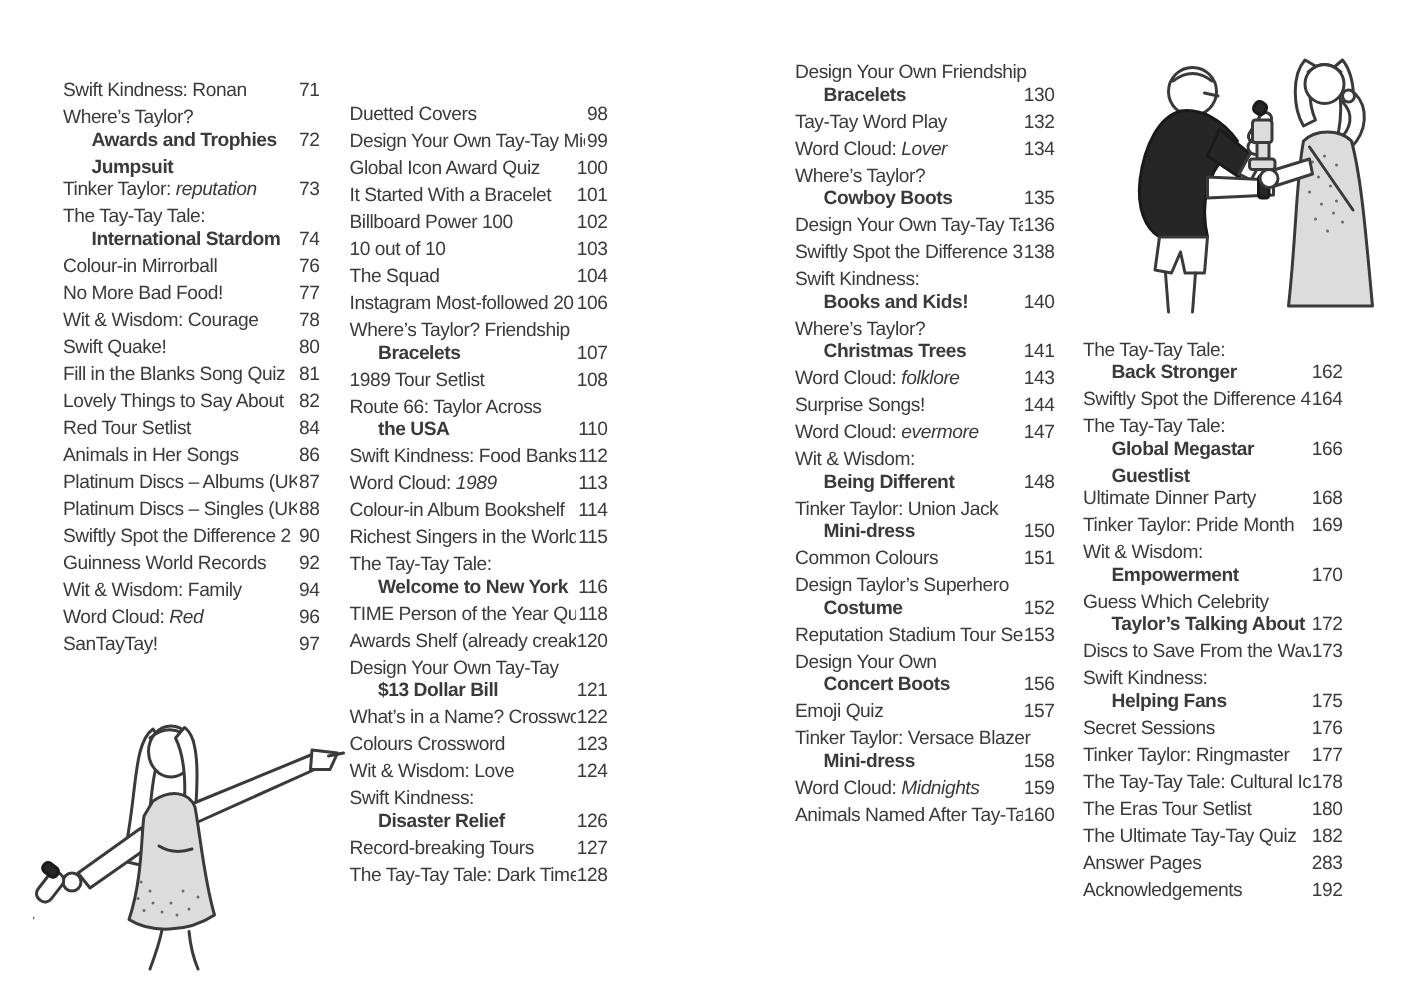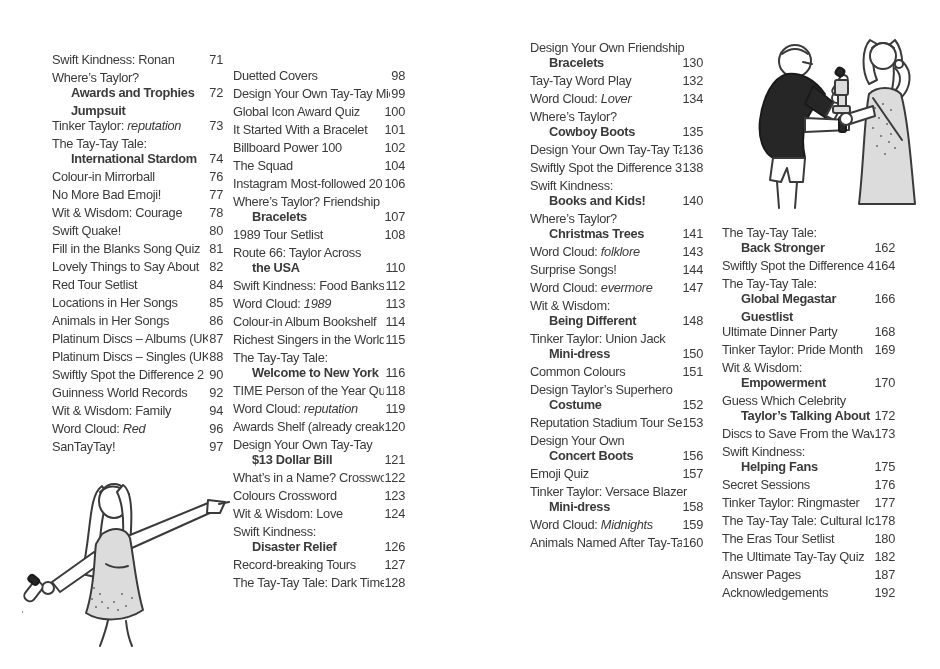--- a/index.html
+++ b/index.html
@@ -3,21 +3,21 @@
 <meta charset="utf-8">
 <style>
   html,body{margin:0;padding:0;}
   body{
     width:940px;height:669px;overflow:hidden;background:#ffffff;
     font-family:"Liberation Sans","DejaVu Sans",sans-serif;
     color:#3a3a3a;
   }
   .spread{position:relative;width:940px;height:669px;background:#ffffff;}
   .toc-col{position:absolute;font-size:12.8px;letter-spacing:-0.3px;}
-  #col0{left:52px;top:52px;width:171px;}
+  #col0{left:42px;top:52px;width:171px;}
   #col1{left:233px;top:68px;width:172px;}
   #col2{left:530px;top:40px;width:173px;}
   #col3{left:722px;top:225px;width:173px;}
   .entry{position:relative;margin-bottom:3px;}
   .line{display:block;height:15px;line-height:15px;white-space:nowrap;}
   .line.indent{padding-left:19px;font-weight:bold;}
   .pnum{position:absolute;right:0;bottom:0;height:15px;line-height:15px;background:#fff;padding-left:1px;}
   .it{font-style:italic;}
   .illus{position:absolute;}
   #illus-pointing{left:22px;top:468px;width:208px;height:182px;}
@@ -51,21 +51,21 @@
       <div class="entry">
         <div class="line"><span>The Tay-Tay Tale:</span></div>
         <div class="line indent"><span>International Stardom</span></div>
         <span class="pnum">74</span>
       </div>
       <div class="entry">
         <div class="line"><span>Colour-in Mirrorball</span></div>
         <span class="pnum">76</span>
       </div>
       <div class="entry">
-        <div class="line"><span>No More Bad Emoji!</span></div>
+        <div class="line"><span>No More Bad Food!</span></div>
         <span class="pnum">77</span>
       </div>
       <div class="entry">
         <div class="line"><span>Wit &amp; Wisdom: Courage</span></div>
         <span class="pnum">78</span>
       </div>
       <div class="entry">
         <div class="line"><span>Swift Quake!</span></div>
         <span class="pnum">80</span>
       </div>
@@ -75,24 +75,20 @@
       </div>
       <div class="entry">
         <div class="line"><span>Lovely Things to Say About</span></div>
         <span class="pnum">82</span>
       </div>
       <div class="entry">
         <div class="line"><span>Red Tour Setlist</span></div>
         <span class="pnum">84</span>
       </div>
       <div class="entry">
-        <div class="line"><span>Locations in Her Songs</span></div>
-        <span class="pnum">85</span>
-      </div>
-      <div class="entry">
         <div class="line"><span>Animals in Her Songs</span></div>
         <span class="pnum">86</span>
       </div>
       <div class="entry">
         <div class="line"><span>Platinum Discs – Albums (UK)</span></div>
         <span class="pnum">87</span>
       </div>
       <div class="entry">
         <div class="line"><span>Platinum Discs – Singles (UK)</span></div>
         <span class="pnum">88</span>
@@ -131,20 +127,24 @@
         <div class="line"><span>Global Icon Award Quiz</span></div>
         <span class="pnum">100</span>
       </div>
       <div class="entry">
         <div class="line"><span>It Started With a Bracelet</span></div>
         <span class="pnum">101</span>
       </div>
       <div class="entry">
         <div class="line"><span>Billboard Power 100</span></div>
         <span class="pnum">102</span>
+      </div>
+      <div class="entry">
+        <div class="line"><span>10 out of 10</span></div>
+        <span class="pnum">103</span>
       </div>
       <div class="entry">
         <div class="line"><span>The Squad</span></div>
         <span class="pnum">104</span>
       </div>
       <div class="entry">
         <div class="line"><span>Instagram Most-followed 20</span></div>
         <span class="pnum">106</span>
       </div>
       <div class="entry">
@@ -180,24 +180,20 @@
       <div class="entry">
         <div class="line"><span>The Tay-Tay Tale:</span></div>
         <div class="line indent"><span>Welcome to New York</span></div>
         <span class="pnum">116</span>
       </div>
       <div class="entry">
         <div class="line"><span>TIME Person of the Year Quiz</span></div>
         <span class="pnum">118</span>
       </div>
       <div class="entry">
-        <div class="line"><span>Word Cloud: </span><span class="it">reputation</span></div>
-        <span class="pnum">119</span>
-      </div>
-      <div class="entry">
         <div class="line"><span>Awards Shelf (already creaking)</span></div>
         <span class="pnum">120</span>
       </div>
       <div class="entry">
         <div class="line"><span>Design Your Own Tay-Tay</span></div>
         <div class="line indent"><span>$13 Dollar Bill</span></div>
         <span class="pnum">121</span>
       </div>
       <div class="entry">
         <div class="line"><span>What’s in a Name? Crossword:</span></div>
@@ -378,21 +374,21 @@
       <div class="entry">
         <div class="line"><span>The Eras Tour Setlist</span></div>
         <span class="pnum">180</span>
       </div>
       <div class="entry">
         <div class="line"><span>The Ultimate Tay-Tay Quiz</span></div>
         <span class="pnum">182</span>
       </div>
       <div class="entry">
         <div class="line"><span>Answer Pages</span></div>
-        <span class="pnum">187</span>
+        <span class="pnum">283</span>
       </div>
       <div class="entry">
         <div class="line"><span>Acknowledgements</span></div>
         <span class="pnum">192</span>
       </div>
     </div>
 
   <svg id="illus-pointing" class="illus" viewBox="0 0 208 182">
     <g>
 

